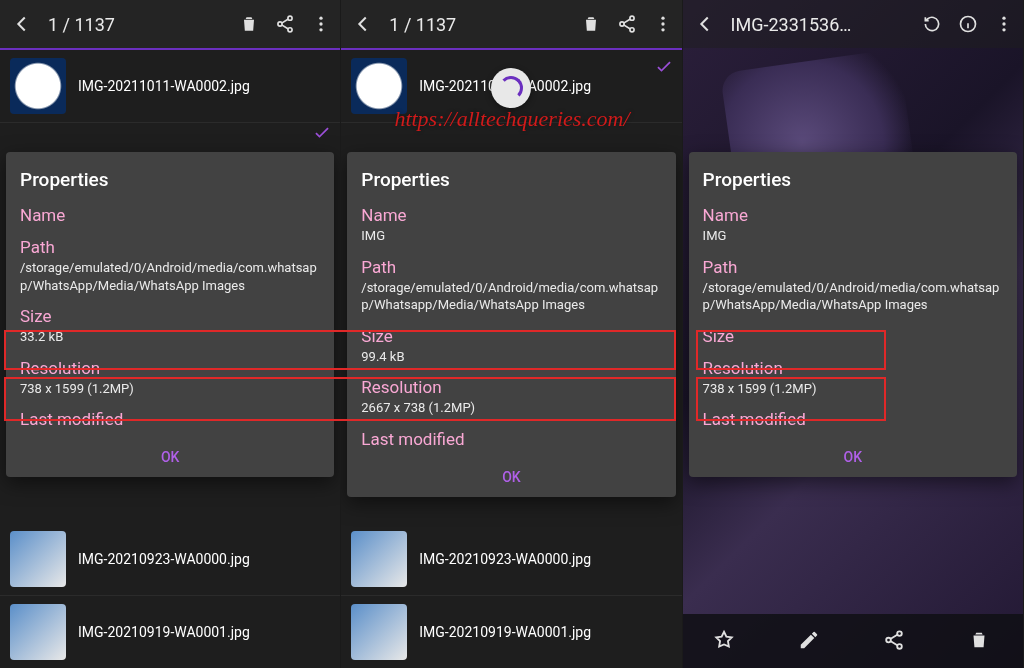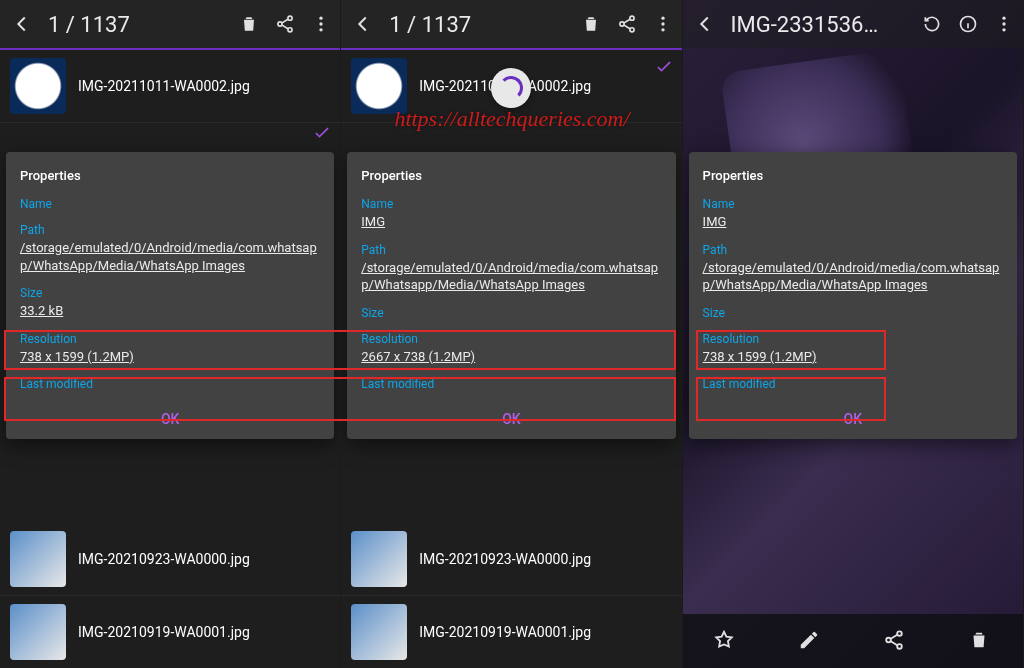--- a/index.html
+++ b/index.html
@@ -38,21 +38,21 @@
     .header {
       position: relative;
       height: 48px;
       display: flex;
       align-items: center;
       padding: 0 8px;
       background: rgba(30,30,30,0.5);
       z-index: 5;
     }
     .hdr-back { width: 28px; height: 28px; display: flex; align-items: center; justify-content: center; color: #e0e0e0; cursor: pointer; }
-    .hdr-title { color: #eaeaea; font-size: 22px; margin-left: 12px; flex: 1; white-space: nowrap; overflow: hidden; text-overflow: ellipsis; }
+    .hdr-title { color: #eaeaea; font-size: 18px; margin-left: 12px; flex: 1; white-space: nowrap; overflow: hidden; text-overflow: ellipsis; }
     .hdr-actions { display: flex; gap: 14px; align-items: center; }
     .hdr-icon { width: 22px; height: 22px; color: #e0e0e0; cursor: pointer; display: flex; align-items: center; justify-content: center; }
     .purple-line { position: absolute; left: 0; right: 0; top: 48px; height: 2px; background: #6b2fbf; z-index: 4; }
     .list {
       position: absolute;
       top: 50px; left: 0; right: 0; bottom: 0;
       background: #1e1e1e;
     }
     .list-item {
       display: flex;
@@ -94,24 +94,24 @@
     .dialog {
       position: absolute;
       left: 6px; right: 6px;
       top: 152px;
       background: #424242;
       border-radius: 4px;
       padding: 16px 14px 10px 14px;
       z-index: 10;
       box-shadow: 0 6px 20px rgba(0,0,0,0.5);
     }
-    .dlg-title { color: #fff; font-size: 13px; font-weight: 500; margin-bottom: 14px; }
+    .dlg-title { color: #fff; font-size: 19px; font-weight: 500; margin-bottom: 14px; }
     .prop { margin-bottom: 12px; }
-    .prop-label { color: #0ea5e9; font-size: 12px; margin-bottom: 2px; }
-    .prop-value { color: #eaeaea; font-size: 13px; line-height: 1.35; word-break: break-word; text-decoration: underline; }
+    .prop-label { color: #f9a8d4; font-size: 17px; margin-bottom: 2px; }
+    .prop-value { color: #eaeaea; font-size: 13px; line-height: 1.35; word-break: break-word; }
     .ok-btn {
       text-align: center;
       color: #b060e8;
       font-size: 14px;
       font-weight: 500;
       padding: 8px 6px 2px;
       cursor: pointer;
     }
     .bottom-bar {
       position: absolute;
@@ -290,20 +290,21 @@
     <div class="prop">
         <div class="prop-label">Name</div>
         <div class="prop-value">IMG</div>
       </div>
     <div class="prop">
         <div class="prop-label">Path</div>
         <div class="prop-value">/storage/emulated/0/Android/media/com.whatsapp/Whatsapp/Media/WhatsApp Images</div>
       </div>
     <div class="prop">
         <div class="prop-label">Size</div>
+        <div class="prop-value">99.4 kB</div>
       </div>
     <div class="prop">
         <div class="prop-label">Resolution</div>
         <div class="prop-value">2667 x 738 (1.2MP)</div>
       </div>
     <div class="prop">
         <div class="prop-label">Last modified</div>
       </div>
     <div class="ok-btn">OK</div>
   </div>

